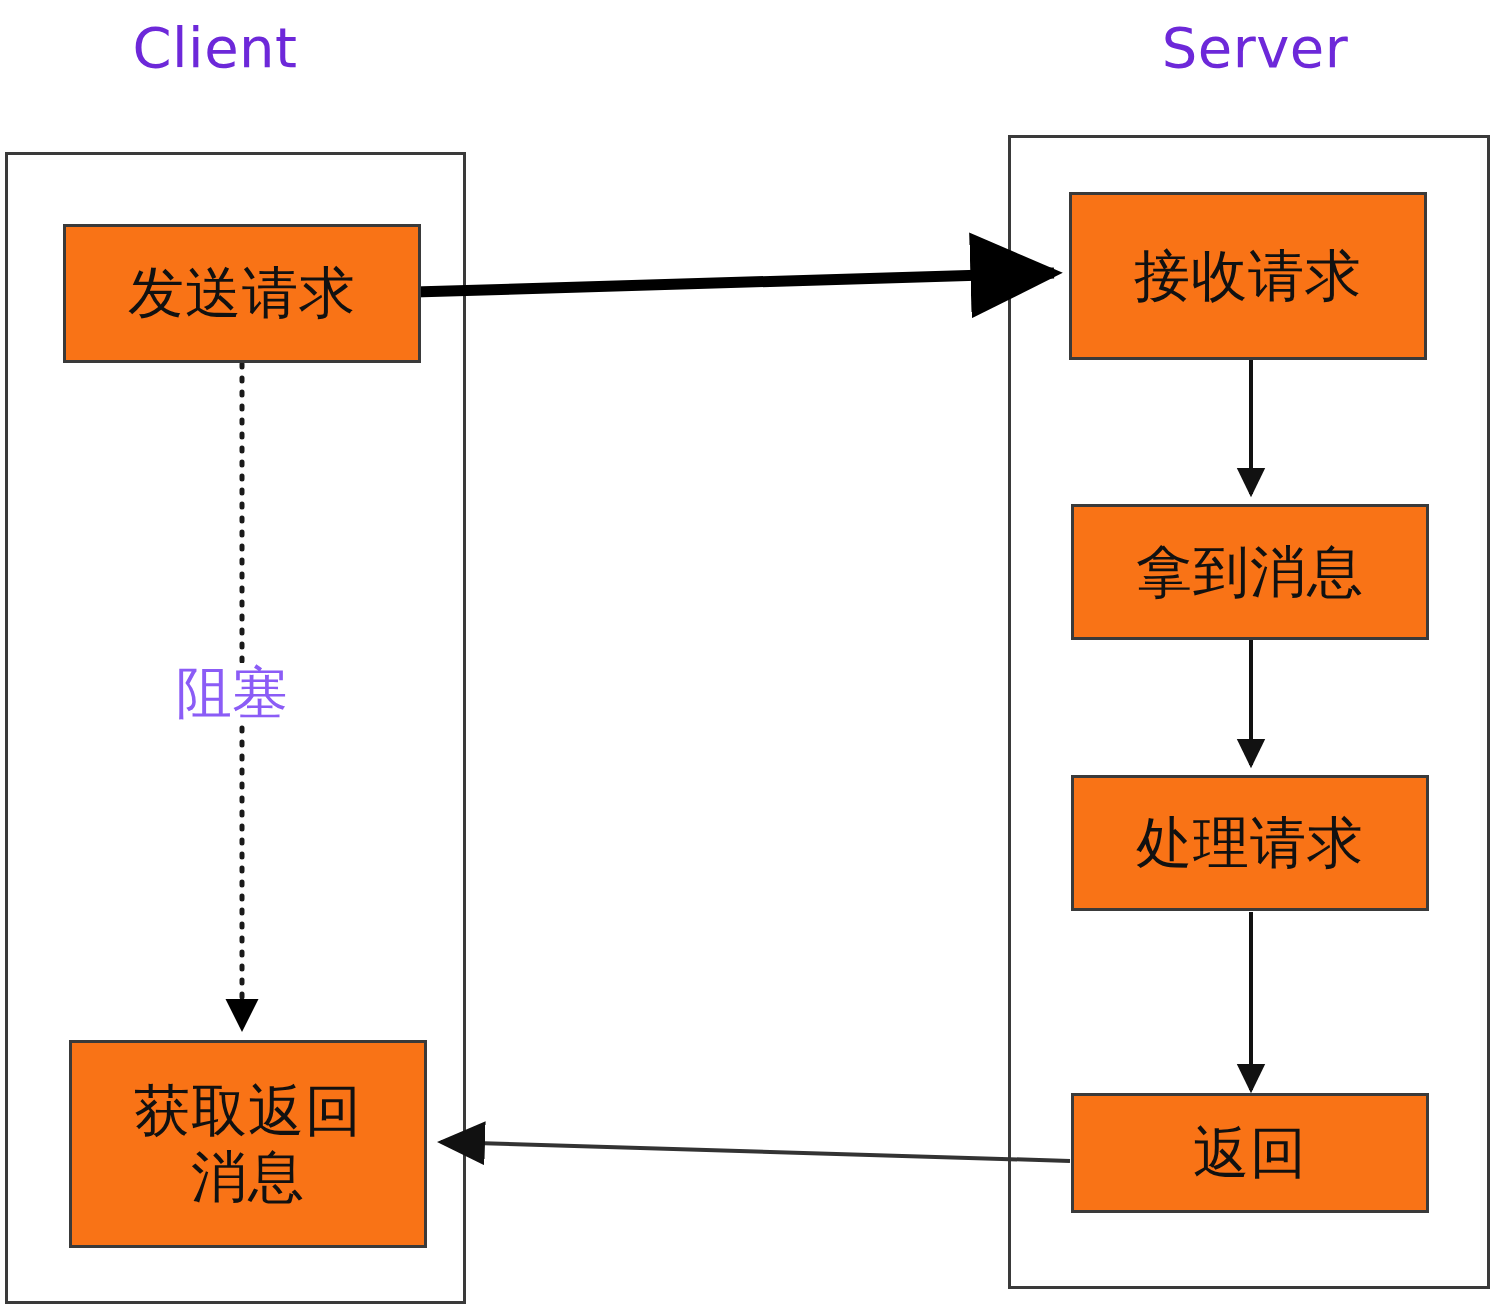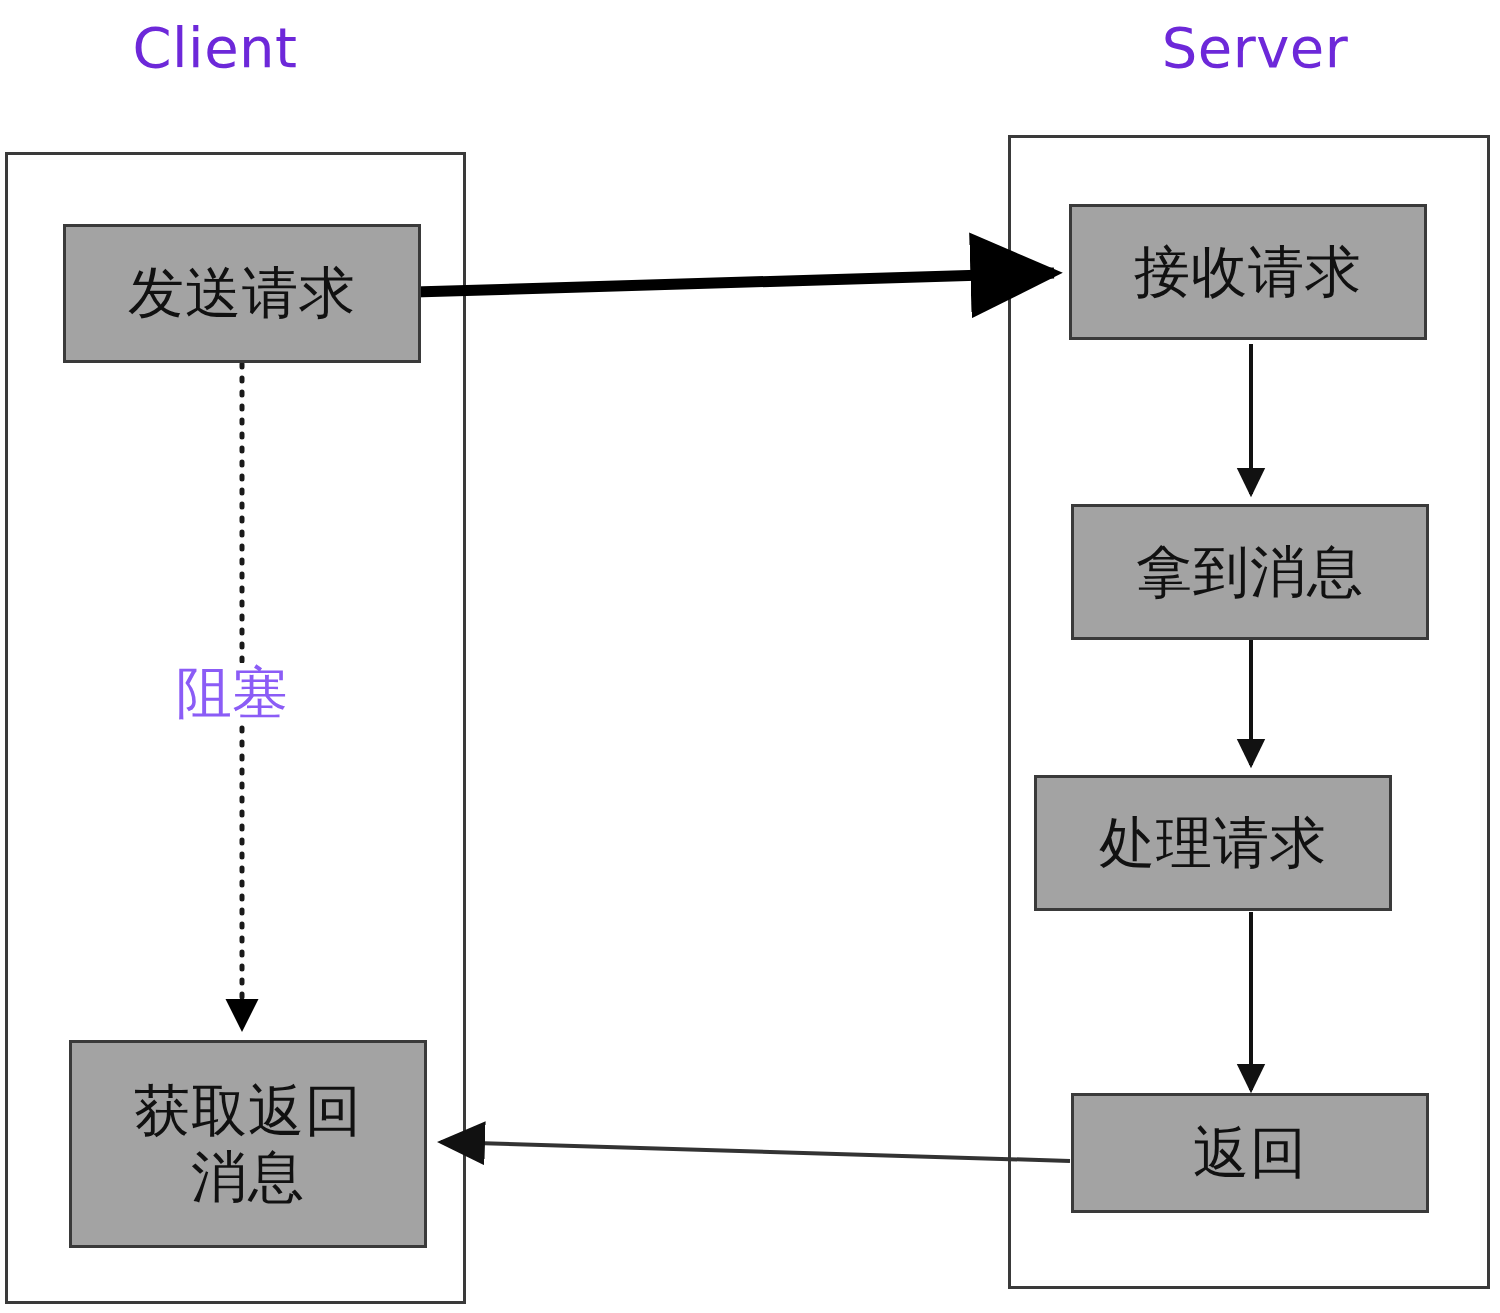--- a/index.html
+++ b/index.html
@@ -27,21 +27,21 @@
   }
   .lane {
     position: absolute;
     border: 3px solid #3a3a3a;
     background: transparent;
     box-sizing: border-box;
   }
   .node {
     position: absolute;
     border: 3px solid #3a3a3a;
-    background: #a3a3a3;
+    background: #f97316;
     box-sizing: border-box;
     display: flex;
     align-items: center;
     justify-content: center;
     text-align: left;
     font-size: 56px;
     color: #111111;
     line-height: 1.18;
     letter-spacing: 1px;
     z-index: 3;
@@ -124,29 +124,29 @@
     <span class="node-text">发送请求</span>
   </div>
 
   <div class="node" style="left:69px; top:1040px; width:358px; height:208px; flex-direction:column;">
     <span class="node-text">获取返回</span>
     <span class="node-text">消息</span>
   </div>
 
   <div class="edge-label" style="left:170px; top:663px;">阻塞</div>
 
-  <div class="node" style="left:1069px; top:204px; width:358px; height:136px;">
+  <div class="node" style="left:1069px; top:192px; width:358px; height:168px;">
     <span class="node-text">接收请求</span>
   </div>
 
   <div class="node" style="left:1071px; top:504px; width:358px; height:136px;">
     <span class="node-text">拿到消息</span>
   </div>
 
-  <div class="node" style="left:1034px; top:775px; width:358px; height:136px;">
+  <div class="node" style="left:1071px; top:775px; width:358px; height:136px;">
     <span class="node-text">处理请求</span>
   </div>
 
   <div class="node" style="left:1071px; top:1093px; width:358px; height:120px;">
     <span class="node-text">返回</span>
   </div>
 
 </div>
 
 </body></html>

